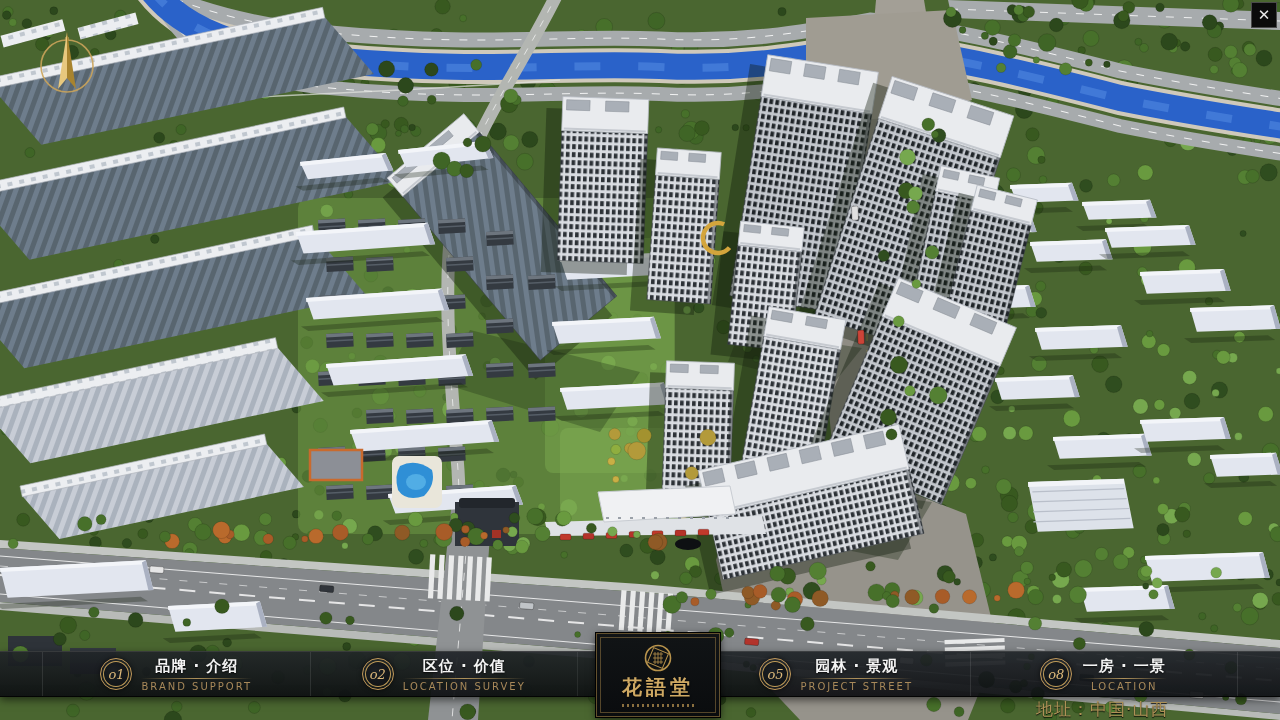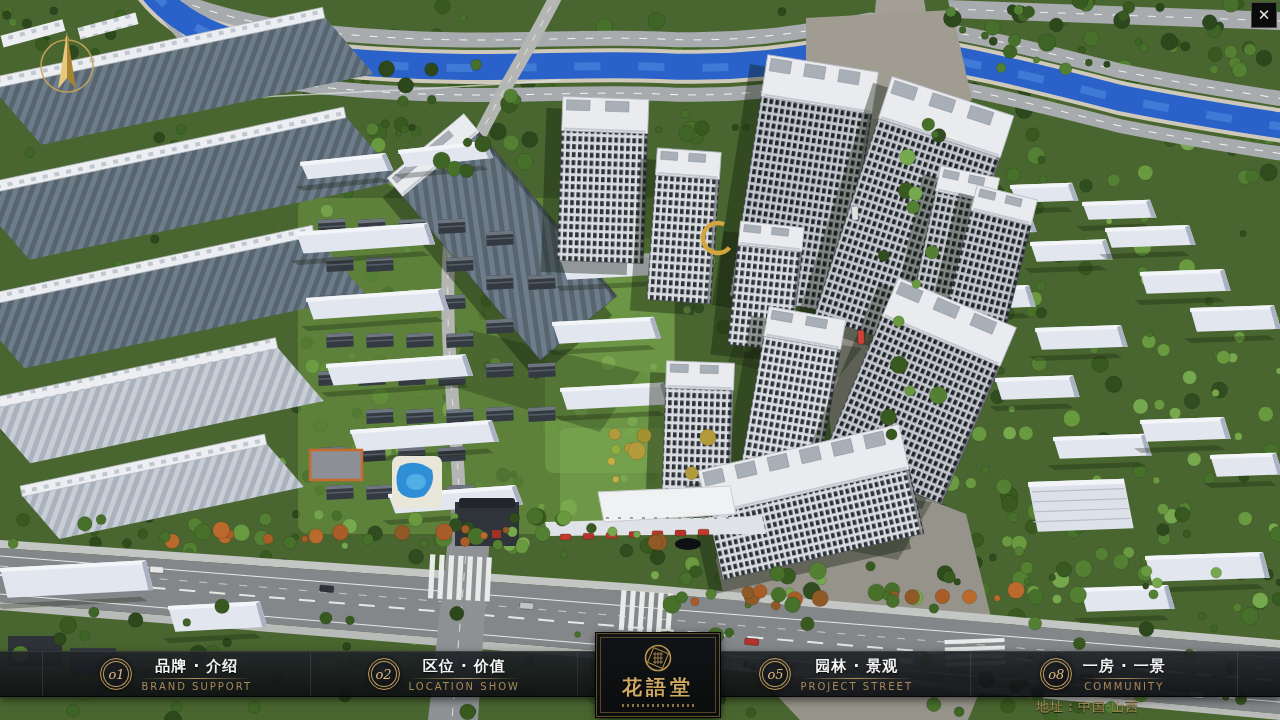--- a/index.html
+++ b/index.html
@@ -48,21 +48,21 @@
             background:linear-gradient(180deg,#111416,#0a0c0e);border:1px solid #63512e;
             box-shadow:0 0 0 1px #000,0 2px 8px rgba(0,0,0,.7);
             display:flex;flex-direction:column;align-items:center;justify-content:center;gap:1px;z-index:6}
   .logo-box::before{content:"";position:absolute;inset:3px;border:1px solid rgba(175,140,75,.45);pointer-events:none}
   .logo-title{font-family:"DejaVu Serif","Liberation Serif",serif;font-weight:bold;font-size:20px;
               color:#cfa963;letter-spacing:4px;text-shadow:0 1px 2px #000;margin-top:1px}
   .logo-sub{width:72px;height:3px;margin-top:2px;
             background:repeating-linear-gradient(90deg,#8a6f3f 0 2px,transparent 2px 5px)}
 
   
-  .address{position:absolute;left:1036px;top:698px;font-size:13px;color:#ae9156;letter-spacing:1px;
+  .address{position:absolute;left:1036px;top:698px;font-size:17px;color:#ae9156;letter-spacing:1px;
            text-shadow:0 1px 1px rgba(0,0,0,.9);z-index:5}
 </style>
 </head>
 <body>
 
 <svg id="scene" viewBox="0 0 1280 720" xmlns="http://www.w3.org/2000/svg">
     <defs>
     <pattern id="winL" patternUnits="userSpaceOnUse" width="6" height="8">
       <rect width="6" height="8" fill="#d9dce1"></rect>
         <rect x="1" y="1.2" width="3.6" height="5" fill="#2c3136"></rect>
@@ -1535,21 +1535,21 @@
            <div class="nav-en">BRAND SUPPORT</div>
          </div>
        </div>
       <div class="nav-item">
          <div class="num-badge">
            <div class="num-inner">o2</div>
          </div>
          <div class="nav-text">
            <div class="nav-cn">区位 · 价值</div>
            <div class="nav-rule"></div>
-           <div class="nav-en">LOCATION SHOW</div>
+           <div class="nav-en">LOCATION SURVEY</div>
          </div>
        </div>
     </div>
   <div class="logo-gap"></div>
   <div class="nav-group">
       <div class="nav-item">
          <div class="num-badge">
            <div class="num-inner">o5</div>
          </div>
          <div class="nav-text">
@@ -1558,21 +1558,21 @@
            <div class="nav-en">PROJECT STREET</div>
          </div>
        </div>
       <div class="nav-item">
          <div class="num-badge">
            <div class="num-inner">o8</div>
          </div>
          <div class="nav-text">
            <div class="nav-cn">一房 · 一景</div>
            <div class="nav-rule"></div>
-           <div class="nav-en">COMMUNITY</div>
+           <div class="nav-en">LOCATION</div>
          </div>
        </div>
     </div>
   <div class="bar-cap right"></div>
 </div>
 
 <div class="logo-box">
   <svg width="28" height="28" viewBox="0 0 28 28">
     <circle cx="14" cy="14" r="12.5" fill="none" stroke="#b8934c" stroke-width="1.6"></circle>
     <rect x="6" y="6" width="16" height="16" fill="none" stroke="#b8934c" stroke-width="1" transform="rotate(22.5 14 14)"></rect>

